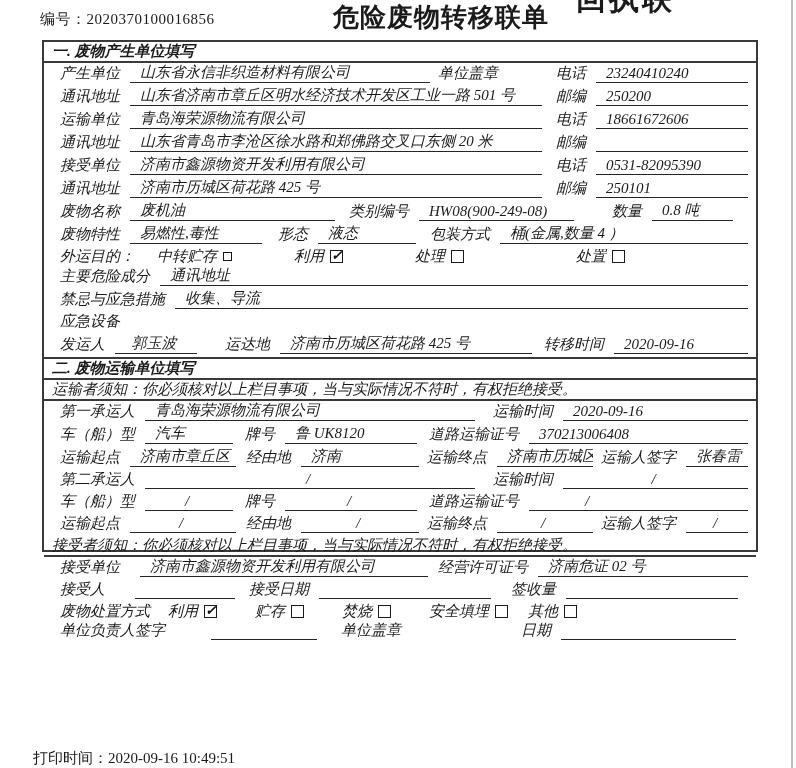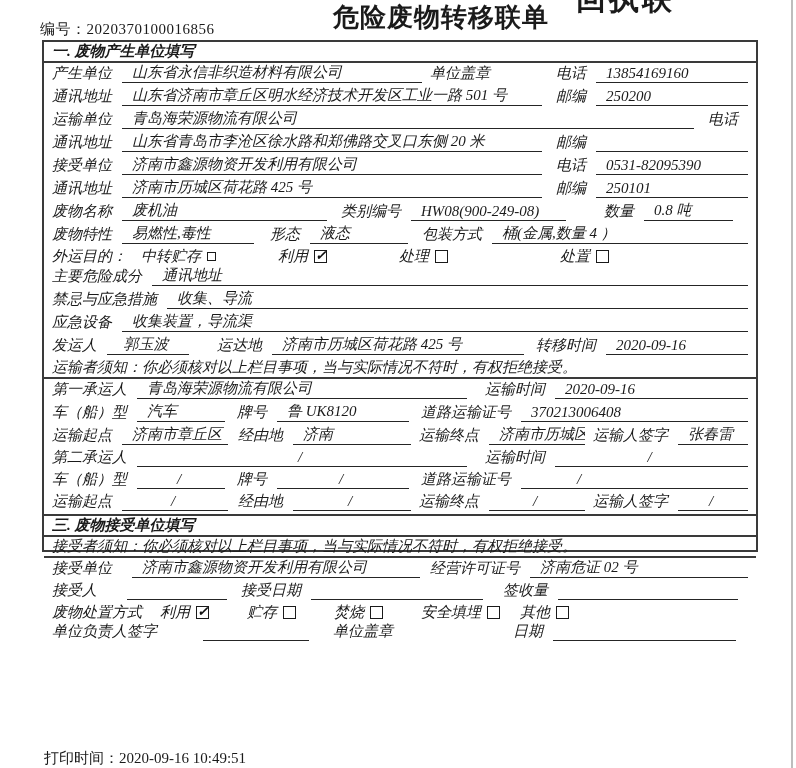--- a/index.html
+++ b/index.html
@@ -2,83 +2,84 @@
 <html><head>
 <meta charset="utf-8">
 <style>
   * { margin:0; padding:0; box-sizing:border-box; }
   html,body { background:#fff; }
   .page {
     position:relative; width:796px; height:768px; background:#ffffff;
     font-family:"Liberation Serif","DejaVu Serif",serif;
     color:#1a1a1a; overflow:hidden; font-size:15px;
   }
-  .doc-number { position:absolute; top:20px; left:40px; font-size:15px; letter-spacing:.5px; }
+  .doc-number { position:absolute; top:10px; left:40px; font-size:15px; letter-spacing:.5px; }
   .doc-title { position:absolute; top:0px; left:333px; font-size:26px; font-weight:bold; letter-spacing:1px; }
   .corner-stamp { position:absolute; top:-21px; left:576px; font-size:30px; font-weight:bold; letter-spacing:3px; }
   .page-edge { position:absolute; top:0; left:791px; width:2px; height:768px; background:#bdbdbd; }
 
   .form-table {
     position:absolute; top:40px; left:42px; width:716px; height:512px;
     border:2px solid #3a3a3a; display:flex; flex-direction:column; background:#fff;font-style:italic;
   }
   .sec-header { font-weight:bold; display:flex; align-items:center; padding:0 8px; font-size:15px; }
   .sec-header.h1 { height:27px; border-bottom:2px solid #3a3a3a; }
   .sec-header.h2 { height:28px; border-top:2px solid #3a3a3a; border-bottom:2px solid #3a3a3a; }
   .note-row { display:flex; align-items:flex-end; padding:0 8px; border-bottom:2px solid #3a3a3a; }
   .note-row.n2 { height:28px; }
   .note-row.n3 { height:30px; }
 
-  .row { display:flex; align-items:flex-end; padding:0 8px 3px 8px; height:24px; }
+  .row { display:flex; align-items:flex-end; padding:0 8px 3px 16px; height:24px; }
   .row.r2 { height:25px;align-items:flex-end; }
   .row.r3 { height:24.5px; }
   .row.cbrow { align-items:center; padding-bottom:0; }
   .lbl { white-space:nowrap; margin-right:10px; flex:none; }
   .val { border-bottom:1px solid #252525; padding:0 4px 0 10px; white-space:nowrap; overflow:hidden; flex:none; min-height:18px; }
   .val.grow { flex:1 1 auto; }
   .val.c { text-align:center; padding-left:0; }
   .mla { margin-left:auto; }
   .cb { display:inline-block; width:13px; height:13px; border:1px solid #1a1a1a; margin-left:6px; position:relative; flex:none; vertical-align:middle; background:#fff; }
   .cb.small { width:9px; height:9px; }
   .cb.checked::after { content:"✓"; position:absolute; left:0px; top:-4px; font-size:14px; font-weight:bold; color:#111; }
   .opt { display:flex; align-items:center; white-space:nowrap; }
-  .print-time { position:absolute; top:749px; left:44px; font-size:15px; }
+  .print-time { position:absolute; top:749px; left:33px; font-size:15px; }
 </style>
 </head>
 <body>
 
 <div class="page">
 
   <div class="doc-number"><span>编号：</span><span>2020370100016856</span></div>
   <div class="doc-title">危险废物转移联单</div>
   <div class="corner-stamp">回执联</div>
 
   <div class="form-table">
 
     <div class="sec-header h1">一. 废物产生单位填写</div>
 
     <div class="row">
       <span class="lbl">产生单位</span>
       <span class="val" style="width:300px">山东省永信非织造材料有限公司</span>
       <span class="lbl" style="margin-left:8px">单位盖章</span>
       <span class="lbl mla">电话</span>
-      <span class="val" style="width:152px">13854169160</span>
+      <span class="val" style="width:152px">23240410240</span>
     </div>
 
     <div class="row">
       <span class="lbl">通讯地址</span>
       <span class="val grow" style="margin-right:14px">山东省济南市章丘区明水经济技术开发区工业一路 501 号</span>
       <span class="lbl">邮编</span>
       <span class="val" style="width:152px">250200</span>
     </div>
 
     <div class="row">
       <span class="lbl">运输单位</span>
       <span class="val grow" style="margin-right:14px">青岛海荣源物流有限公司</span>
       <span class="lbl">电话</span>
+      <span class="val" style="width:152px">18661672606</span>
     </div>
 
     <div class="row">
       <span class="lbl">通讯地址</span>
       <span class="val grow" style="margin-right:14px">山东省青岛市李沧区徐水路和郑佛路交叉口东侧 20 米</span>
       <span class="lbl">邮编</span>
       <span class="val" style="width:152px"></span>
     </div>
 
     <div class="row">
@@ -108,21 +109,21 @@
       <span class="lbl">废物特性</span>
       <span class="val" style="width:132px">易燃性,毒性</span>
       <span class="lbl" style="margin-left:16px">形态</span>
       <span class="val" style="width:98px">液态</span>
       <span class="lbl" style="margin-left:14px">包装方式</span>
       <span class="val grow">桶(金属,数量  4 ）</span>
     </div>
 
     <div class="row cbrow">
       <span class="lbl">外运目的：</span>
-      <span class="opt" style="margin-left:4px">
+      <span class="opt" style="margin-left:12px">
         <span>中转贮存</span>
         <span class="cb small"></span>
       </span>
       <span class="opt" style="margin-left:62px">
         <span>利用</span>
         <span class="cb checked"></span>
       </span>
       <span class="opt" style="margin-left:72px">
         <span>处理</span>
         <span class="cb"></span>
@@ -138,32 +139,32 @@
       <span class="val grow">通讯地址</span>
     </div>
 
     <div class="row">
       <span class="lbl">禁忌与应急措施</span>
       <span class="val grow">收集、导流</span>
     </div>
 
     <div class="row">
       <span class="lbl">应急设备</span>
-      <span class="val grow">收集装置，导流渠</span>
     </div>
 
     <div class="row">
       <span class="lbl">发运人</span>
       <span class="val c" style="width:82px">郭玉波</span>
       <span class="lbl" style="margin-left:28px">运达地</span>
       <span class="val" style="width:252px">济南市历城区荷花路 425 号</span>
       <span class="lbl" style="margin-left:12px">转移时间</span>
       <span class="val grow">2020-09-16</span>
     </div>
 
+    <div class="sec-header h2">二. 废物运输单位填写</div>
     <div class="note-row n2">
       <span>运输者须知：你必须核对以上栏目事项，当与实际情况不符时，有权拒绝接受。</span>
     </div>
 
     <div class="row r2">
       <span class="lbl">第一承运人</span>
       <span class="val" style="width:330px">青岛海荣源物流有限公司</span>
       <span class="lbl" style="margin-left:18px">运输时间</span>
       <span class="val grow">2020-09-16</span>
     </div>
@@ -209,21 +210,20 @@
       <span class="lbl">运输起点</span>
       <span class="val c" style="width:106px">/</span>
       <span class="lbl" style="margin-left:10px">经由地</span>
       <span class="val c" style="width:118px">/</span>
       <span class="lbl" style="margin-left:8px">运输终点</span>
       <span class="val c" style="width:96px">/</span>
       <span class="lbl" style="margin-left:8px">运输人签字</span>
       <span class="val c grow">/</span>
     </div>
 
-    <div class="sec-header h2">三. 废物接受单位填写</div>
     <div class="note-row n3">
       <span>接受者须知：你必须核对以上栏目事项，当与实际情况不符时，有权拒绝接受。</span>
     </div>
 
     <div class="row r3">
       <span class="lbl" style="margin-right:20px">接受单位</span>
       <span class="val" style="width:288px">济南市鑫源物资开发利用有限公司</span>
       <span class="lbl" style="margin-left:10px">经营许可证号</span>
       <span class="val grow">济南危证 02 号</span>
     </div>

